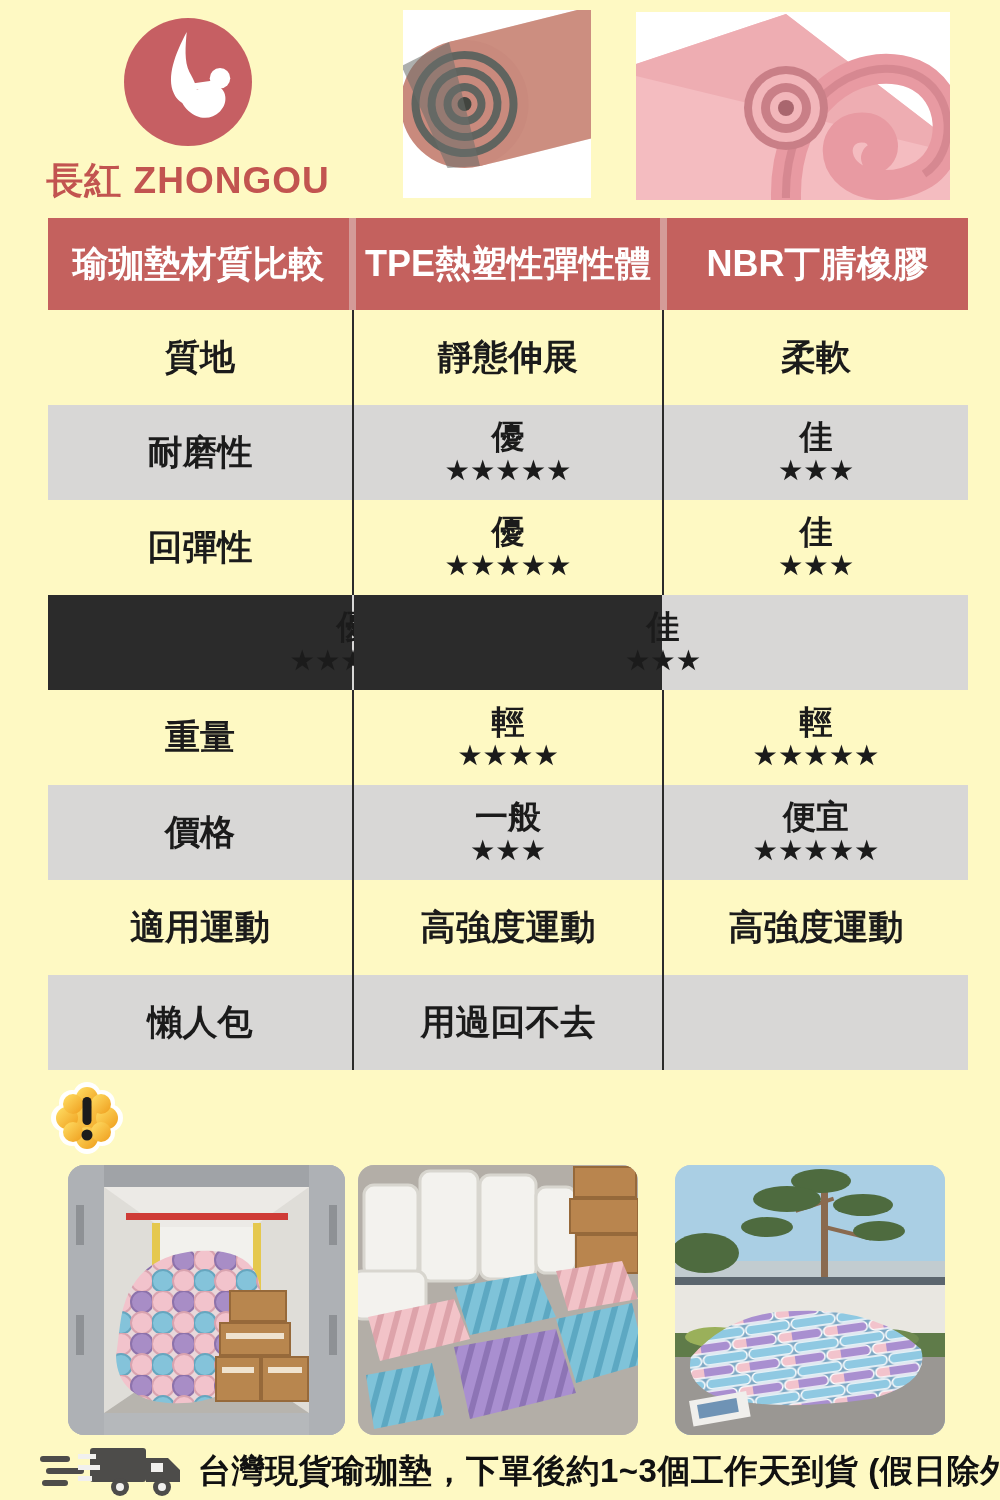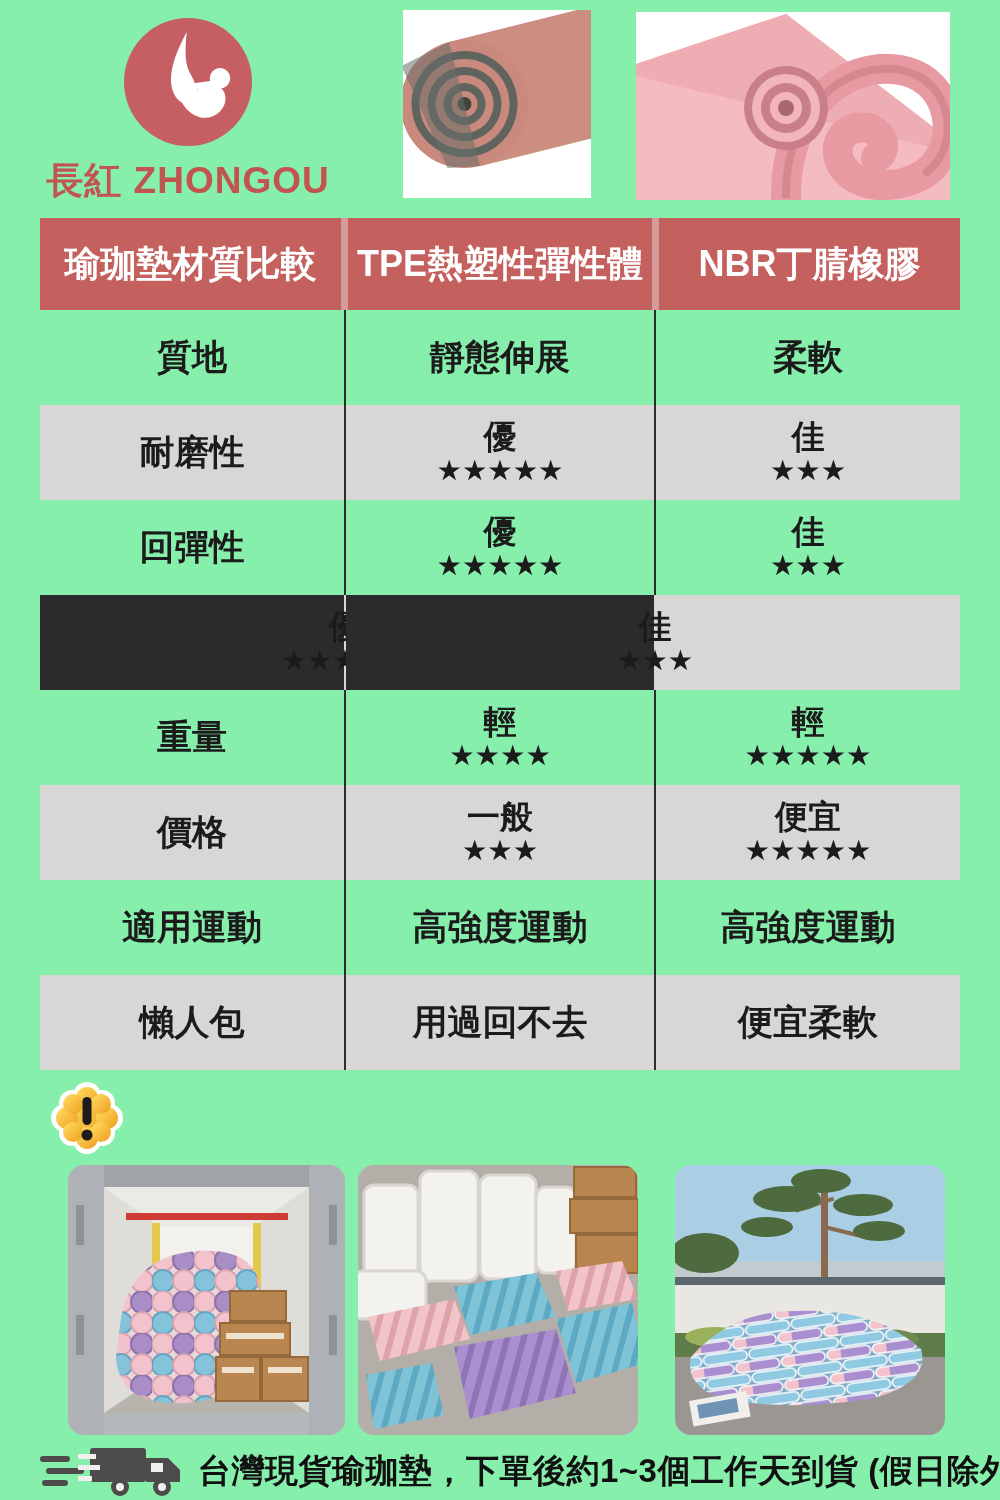--- a/index.html
+++ b/index.html
@@ -1,35 +1,35 @@
 <!DOCTYPE html>
 <html><head>
 <meta charset="utf-8">
 <style>
   * { margin:0; padding:0; box-sizing:border-box; }
   body { background:#e5e4e2; }
   .page {
     position:relative; width:1000px; height:1500px;
-    background:#86efac; overflow:hidden;
+    background:#fef9c3; overflow:hidden;
     font-family:"Liberation Sans", sans-serif;
   }
   
   .logo-wrap { position:absolute; left:124px; top:18px; width:128px; height:128px; }
   .brand-name {
     position:absolute; left:40px; top:156px; width:296px;
     text-align:center; font-size:37px; font-weight:bold; color:#c25450;
     letter-spacing:1px; white-space:nowrap;
   }
   
   .prod-photo { position:absolute; background:#ffffff; overflow:hidden; }
   .prod-photo.tpe { left:403px; top:10px; width:188px; height:188px; }
   .prod-photo.nbr { left:636px; top:12px; width:314px; height:188px; }
   .prod-photo svg { display:block; width:100%; height:100%; }
   
-  .ctable { position:absolute; left:40px; top:218px; width:920px; }
+  .ctable { position:absolute; left:48px; top:218px; width:920px; }
   .thead {
     display:grid; grid-template-columns:301px 7px 304px 7px 301px;
     height:92px;
   }
   .th {
     background:#c4615e; color:#ffffff; font-weight:bold; font-size:36px;
     display:flex; align-items:center; justify-content:center; white-space:nowrap;
   }
   .hgap { background:#d49b98; }
   .trow {
@@ -212,21 +212,20 @@
       <div class="cell c-tpe plain">高強度運動</div>
       <div class="vline"></div>
       <div class="cell c-nbr plain">高強度運動</div>
     </div>
 
     <div class="trow">
       <div class="cell c-label">懶人包</div>
       <div class="vline"></div>
       <div class="cell c-tpe plain">用過回不去</div>
       <div class="vline"></div>
-      <div class="cell c-nbr plain">便宜柔軟</div>
     </div>
   </div>
   </section>
 
   <div class="notice-badge">
     <svg viewBox="0 0 74 74">
       <defs>
         <linearGradient id="gold" x1="0" y1="0" x2="1" y2="1">
           <stop offset="0" stop-color="#ffdf66"></stop>
           <stop offset="1" stop-color="#ef9d1c"></stop>

